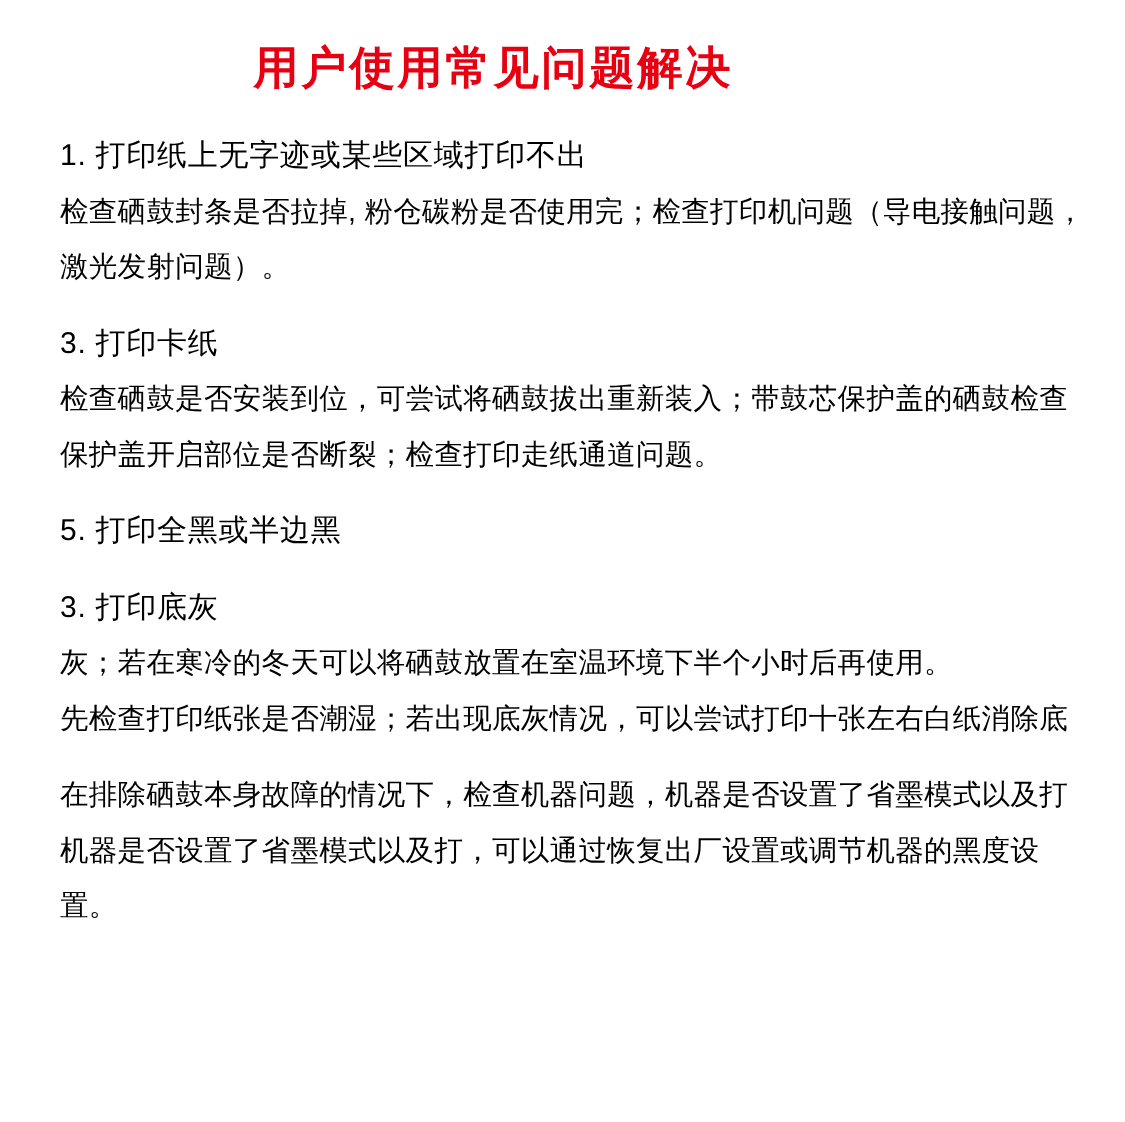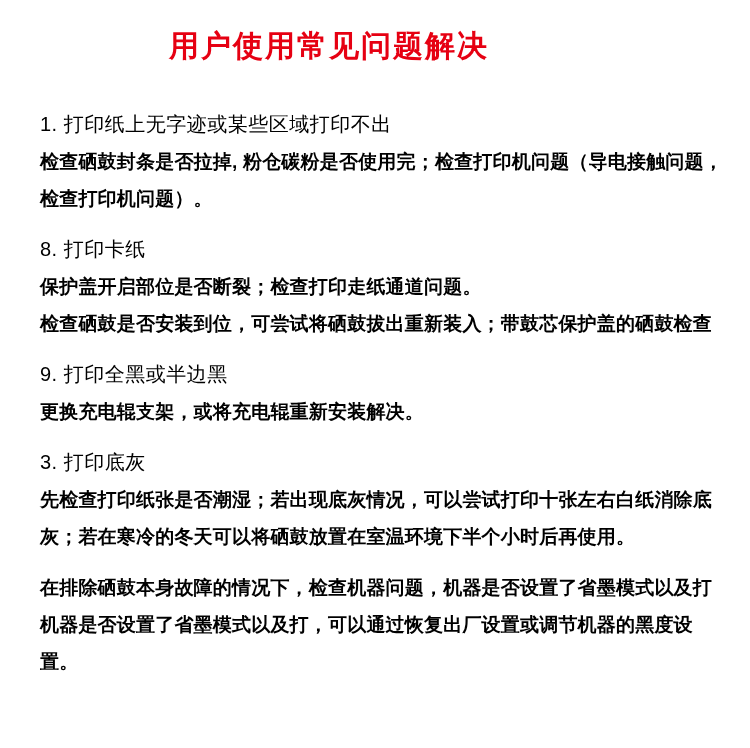--- a/index.html
+++ b/index.html
@@ -24,72 +24,71 @@
     margin: 0;
     padding-top: 26px;
     text-align: center;
     font-size: 30px;
     line-height: 40px;
     font-weight: 700;
     letter-spacing: 2px;
     white-space: nowrap;
   }
   .content {
-    margin-top: 40px;
+    margin-top: 20px;
     padding: 0 40px 0 40px;
   }
   .section {
     margin: 0;
   }
   .section + .section {
     margin-top: 14px;
   }
   .section-heading {
     font-size: 20px;
     font-weight: 400;
     line-height: 37px;
     white-space: nowrap;
     letter-spacing: 0.5px;
   }
   .body-line {
     font-size: 19px;
-    font-weight: 700;
+    font-weight: 400;
     line-height: 37px;
     white-space: nowrap;
     letter-spacing: 0.2px;
   }
 </style>
 </head>
 <body style="background: rgb(255, 255, 255); color: rgb(0, 0, 0);">
 
 <div class="page">
   <h1 class="doc-title" style="color: rgb(230, 0, 18);">用户使用常见问题解决</h1>
 
   <div class="content">
   <div class="section">
     <div class="section-heading">1. 打印纸上无字迹或某些区域打印不出</div>
   <div class="body-line">检查硒鼓封条是否拉掉, 粉仓碳粉是否使用完；检查打印机问题（导电接触问题，</div>
-        <div class="body-line">检查打印机问题）。</div>
+        <div class="body-line">激光发射问题）。</div>
       </div>
 
   <div class="section">
-    <div class="section-heading">8. 打印卡纸</div>
-  <div class="body-line">保护盖开启部位是否断裂；检查打印走纸通道问题。</div>
-        <div class="body-line">检查硒鼓是否安装到位，可尝试将硒鼓拔出重新装入；带鼓芯保护盖的硒鼓检查</div>
+    <div class="section-heading">3. 打印卡纸</div>
+  <div class="body-line">检查硒鼓是否安装到位，可尝试将硒鼓拔出重新装入；带鼓芯保护盖的硒鼓检查</div>
+        <div class="body-line">保护盖开启部位是否断裂；检查打印走纸通道问题。</div>
       </div>
 
   <div class="section">
-    <div class="section-heading">9. 打印全黑或半边黑</div>
-        <div class="body-line">更换充电辊支架，或将充电辊重新安装解决。</div>
+    <div class="section-heading">5. 打印全黑或半边黑</div>
       </div>
 
   <div class="section">
     <div class="section-heading">3. 打印底灰</div>
-  <div class="body-line">先检查打印纸张是否潮湿；若出现底灰情况，可以尝试打印十张左右白纸消除底</div>
-        <div class="body-line">灰；若在寒冷的冬天可以将硒鼓放置在室温环境下半个小时后再使用。</div>
+  <div class="body-line">灰；若在寒冷的冬天可以将硒鼓放置在室温环境下半个小时后再使用。</div>
+        <div class="body-line">先检查打印纸张是否潮湿；若出现底灰情况，可以尝试打印十张左右白纸消除底</div>
       </div>
 
   <div class="section">
   <div class="body-line">在排除硒鼓本身故障的情况下，检查机器问题，机器是否设置了省墨模式以及打</div>
         <div class="body-line">机器是否设置了省墨模式以及打，可以通过恢复出厂设置或调节机器的黑度设</div>
         <div class="body-line">置。</div>
       </div>
 </div>
 </div>
 

